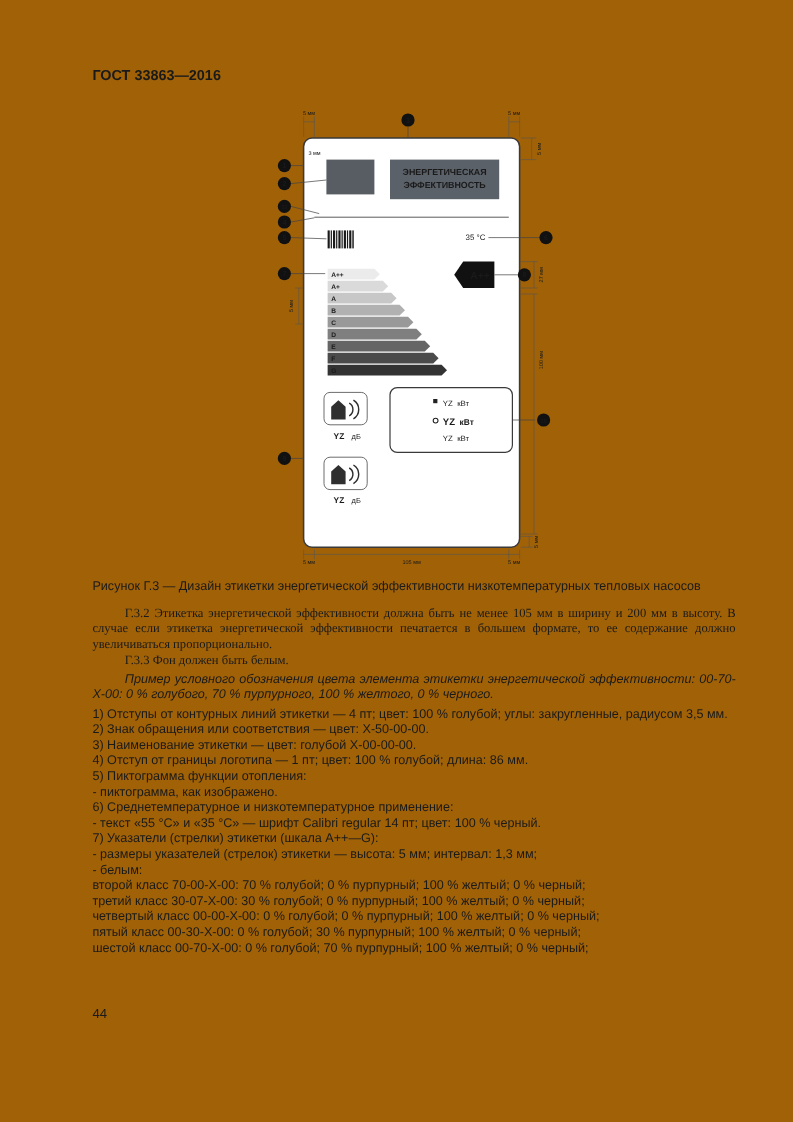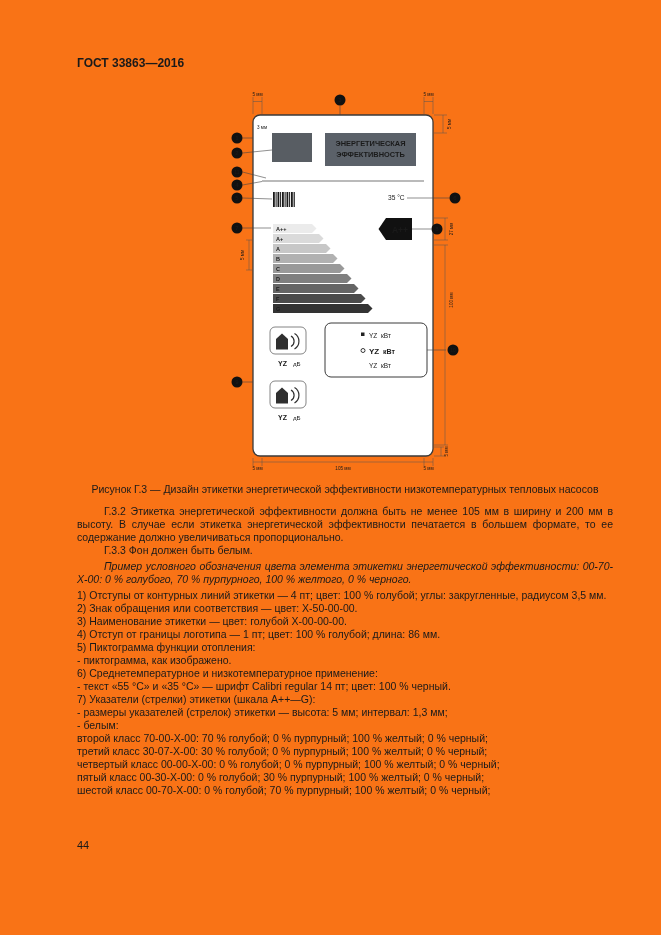--- a/index.html
+++ b/index.html
@@ -1,25 +1,25 @@
 <!DOCTYPE html>
 <html><head>
 <meta charset="utf-8">
 <style>
   html,body{margin:0;padding:0;background:#ffffff;}
-  .page{position:relative;width:661px;height:935px;background:#f97316;
+  .page{position:relative;width:661px;height:935px;background:#a16207;
         font-family:"Liberation Sans",sans-serif;color:#1a1a1a;overflow:hidden;}
   .doc-header{position:absolute;top:56px;left:77px;font-size:12px;font-weight:bold;}
   .figure-wrap{position:absolute;top:88px;left:226px;width:245px;height:384px;}
   svg text{font-family:"Liberation Sans",sans-serif;fill:#1a1a1a;}
   .leader{stroke:#444;stroke-width:0.6;}
   .ext{stroke:#555;stroke-width:0.5;}
   .content{position:absolute;top:483px;left:77px;width:536px;font-size:10.5px;line-height:13px;}
-  .caption{text-align:center;margin:0 0 9px 0;}
-  .para{text-align:justify;text-indent:27px;margin:0;}
+  .caption{margin:0 0 9px 0;}
+  .para{text-align:justify;text-indent:27px;margin:0;font-family:Liberation Serif, serif;}
   .example{font-weight:normal;font-style:italic;text-align:justify;text-indent:27px;margin:3px 0;}
   .item{white-space:nowrap;}
   .page-num{position:absolute;top:839px;left:77px;font-size:11px;}
 </style>
 </head>
 <body>
 
 <div class="page">
 
   <div class="doc-header">ГОСТ 33863—2016</div>

